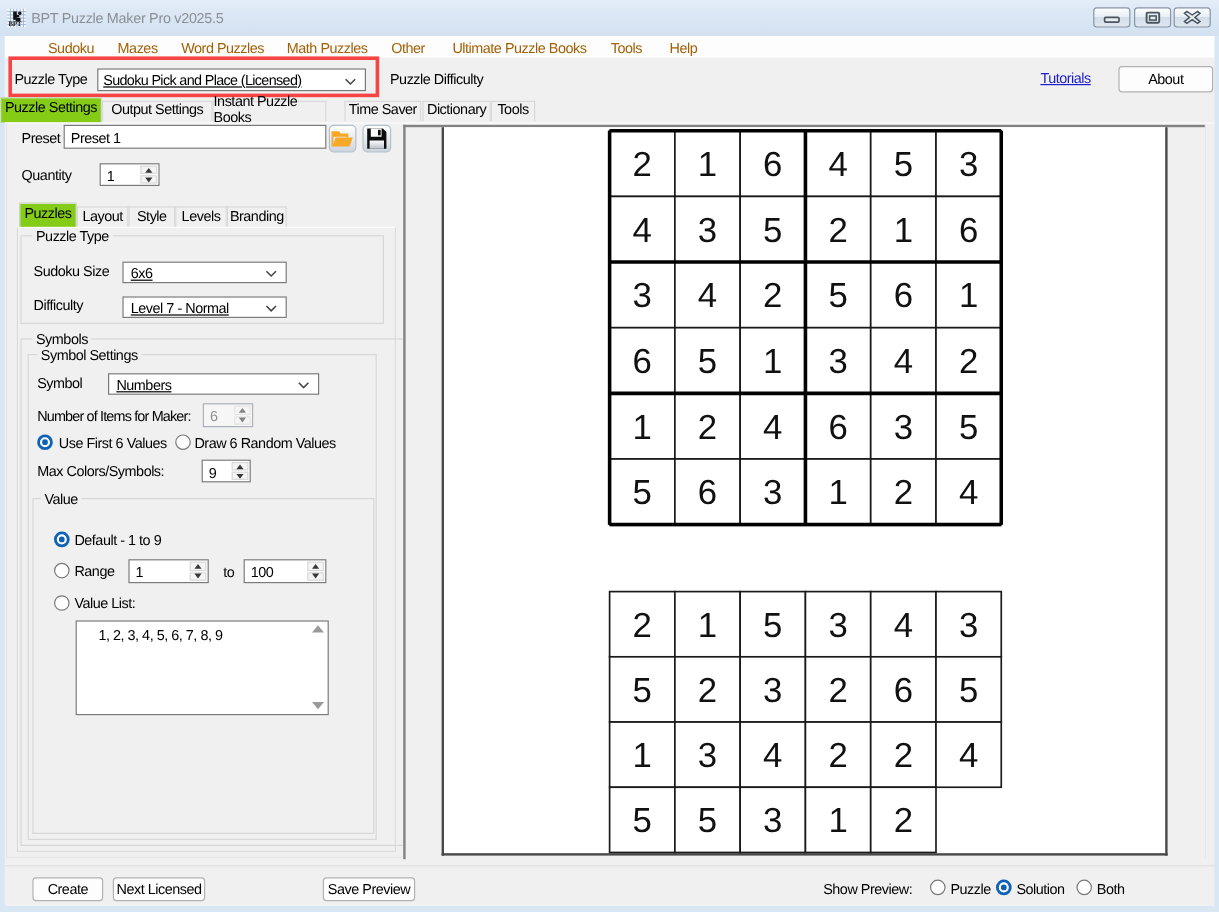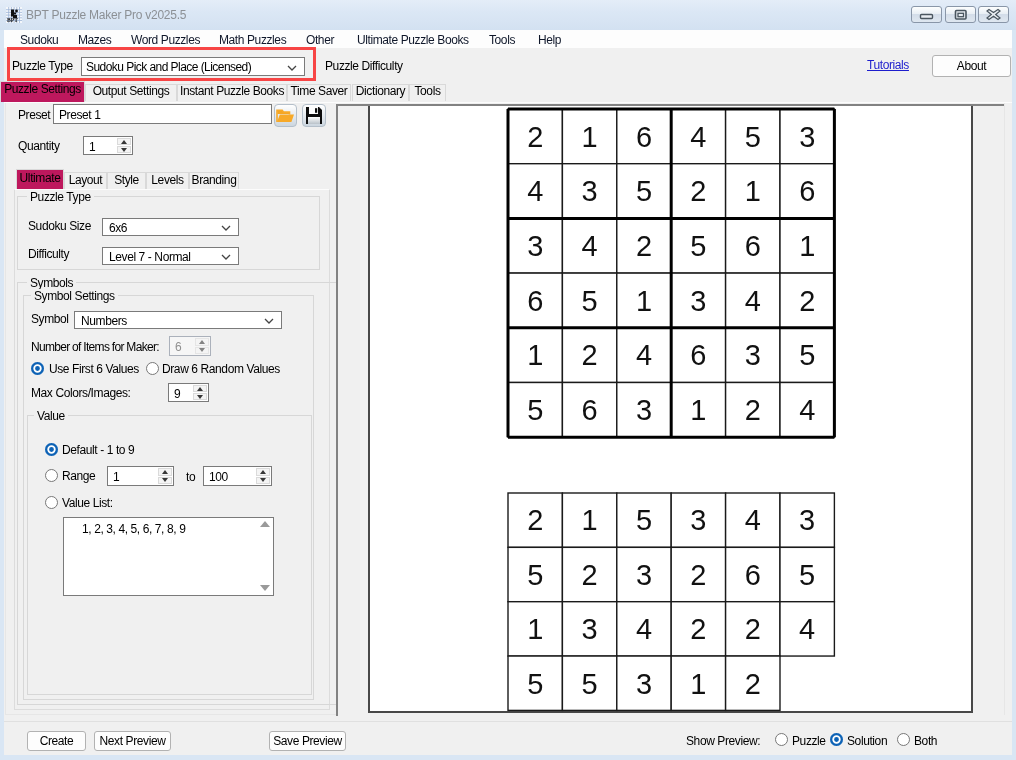--- a/index.html
+++ b/index.html
@@ -10,32 +10,32 @@
 
 #titlebar { left:0; top:0; width:1016px; height:30px;
   background:linear-gradient(180deg,#e4edf8 0%,#dbe7f5 40%,#d3e1f1 100%); }
 #title-text { left:26px; top:8px; font-size:12px; color:#8c9095; letter-spacing:-0.25px; }
 .winbtn { top:6px; width:31px; height:17px; border:1px solid #8996a8; border-radius:3px;
   background:linear-gradient(180deg,#fdfefe 0%,#e9eff5 45%,#d3dde9 50%,#dfe7f0 100%); }
 
 .frame { background:#d9e6f4; }
 
 #menubar { left:4px; top:30px; width:1008px; height:18px; background:#fdfdfd; }
-.menuitem { top:3px; font-size:12px; letter-spacing:-0.4px; color:#0f172a; }
+.menuitem { top:3px; font-size:12px; letter-spacing:-0.4px; color:#a16207;margin-left:20px; }
 
 #redbox { left:7px; top:47px; width:309px; height:34px; border:3px solid #f74545; }
 .combo { background:#fff; border:1px solid #7a7a7a; }
-.combo .txt { position:absolute; left:6px; top:2px; font-size:12px; letter-spacing:-0.4px; }
+.combo .txt { position:absolute; left:6px; top:2px; font-size:12px; letter-spacing:-0.4px;text-decoration:underline; }
 .chev { position:absolute; width:10px; height:6px; }
 .btn { background:#fdfdfd; border:1px solid #b2b2b2; border-radius:3px; font-size:12px;
   letter-spacing:-0.4px; color:#000; display:flex; align-items:center; justify-content:center; }
 
 .tab { top:84px; height:17px; background:#f0f0f0; border:1px solid #d9d9d9; border-bottom:none;
   font-size:12px; letter-spacing:-0.4px; display:flex; align-items:center; justify-content:center; padding-bottom:5px; }
-.tab.sel { top:81px; height:21px; background:#be185d; padding-bottom:7px; }
+.tab.sel { top:81px; height:21px; background:#84cc16; padding-bottom:7px; }
 
 .group { border:1px solid #d7d7d7; }
 .gtitle { position:absolute; top:-7px; background:#f0f0f0; padding:0 3px; font-size:12px; letter-spacing:-0.4px; }
 
 .input { background:#fff; border:1px solid #7a7a7a; font-size:12px; letter-spacing:-0.4px; }
 
 .radio { width:13px; height:13px; border-radius:50%; border:1px solid #787878; background:#fff; }
 .radio.sel { border:none; background:#0d62b5;
   box-shadow:inset 0 0 0 2.3px #0d62b5, inset 0 0 0 4.1px #fff; }
 
@@ -96,21 +96,21 @@
       <path d="M1 1 L5 5 L9 1" fill="none" stroke="#444" stroke-width="1.3"></path>
     </svg>
 </div>
 <div id="redbox" class="abs"></div>
 <div class="abs lbl" style="left:325px;top:59px">Puzzle Difficulty</div>
 <div class="abs" style="left:867px;top:58px;font-size:12px;letter-spacing:-0.4px;color:#1d1dcd;text-decoration:underline">Tutorials</div>
 <div class="abs btn" style="left:932px;top:55px;width:79px;height:22px">About</div>
 
 <div class="abs tab sel" style="left:0;width:85px">Puzzle Settings</div>
 <div class="abs tab" style="left:85px;width:92px">Output Settings</div>
-<div class="abs tab" style="left:177px;width:110px">Instant Puzzle Books</div>
+<div class="abs tab" style="left:177px;width:95px">Instant Puzzle Books</div>
 <div class="abs tab" style="left:287px;width:64px">Time Saver</div>
 <div class="abs tab" style="left:352px;width:57px">Dictionary</div>
 <div class="abs tab" style="left:409px;width:37px">Tools</div>
 <div class="abs" style="left:4px;top:102px;width:1008px;height:1px;background:#fcfcfc"></div>
 <div class="abs" style="left:5px;top:103px;width:1000px;height:612px;border:1px solid #e6e6e6;border-top:none"></div>
 
 <div class="abs lbl" style="left:18px;top:108px">Preset</div>
 <div class="abs input" style="left:53px;top:104px;width:219px;height:20px;padding:3px 0 0 5px">Preset 1</div>
 <div class="abs" style="left:274px;top:104px;width:23px;height:23px;border:1px solid #b4bfca;border-radius:4px;background:linear-gradient(180deg,#fff, #ccd6df)"></div>
 <svg class="abs" style="left:276px;top:107px" width="19" height="17" viewBox="0 0 19 17">
@@ -137,21 +137,21 @@
  <div class="sbtns">
       <div class="sbtn">
         <div class="tri-u"></div>
       </div>
       <div class="sbtn">
         <div class="tri-d"></div>
       </div>
     </div>
 </div>
 
-<div class="abs tab sel" style="top:169px;left:16px;width:48px;height:21px;padding-bottom:4px">Ultimate</div>
+<div class="abs tab sel" style="top:169px;left:16px;width:48px;height:21px;padding-bottom:4px">Puzzles</div>
 <div class="abs tab" style="top:172px;left:64px;width:43px;height:17px;padding-bottom:3px">Layout</div>
 <div class="abs tab" style="top:172px;left:107px;width:39px;height:17px;padding-bottom:3px">Style</div>
 <div class="abs tab" style="top:172px;left:146px;width:43px;height:17px;padding-bottom:3px">Levels</div>
 <div class="abs tab" style="top:172px;left:189px;width:50px;height:17px;padding-bottom:3px">Branding</div>
 <div class="abs" style="left:14px;top:189px;width:316px;height:521px;border:1px solid #dcdcdc;border-top:1px solid #fcfcfc"></div>
 
 <div class="abs group" style="left:17px;top:196px;width:303px;height:74px">
  <div class="gtitle" style="left:9px">Puzzle Type</div>
 </div>
 <div class="abs lbl" style="left:28px;top:219px">Sudoku Size</div>
@@ -169,42 +169,42 @@
     </svg>
 </div>
 
 <div class="abs group" style="left:17px;top:282px;width:327px;height:423px">
  <div class="gtitle" style="left:9px">Symbols</div>
 </div>
 <div class="abs group" style="left:23px;top:295px;width:291px;height:405px">
  <div class="gtitle" style="left:7px">Symbol Settings</div>
 </div>
 <div class="abs lbl" style="left:31px;top:312px">Symbol</div>
-<div class="abs combo" style="left:74px;top:311px;width:208px;height:18px">
+<div class="abs combo" style="left:90px;top:311px;width:176px;height:18px">
   <div class="txt" style="top:2px">Numbers</div>
   <svg class="chev" style="right:7px;top:6px" viewBox="0 0 10 6">
       <path d="M1 1 L5 5 L9 1" fill="none" stroke="#444" stroke-width="1.3"></path>
     </svg>
 </div>
 <div class="abs lbl" style="left:31px;top:340px;letter-spacing:-0.7px">Number of Items for Maker:</div>
 <div class="abs spin" style="left:169px;top:336px;width:42px;height:20px;color:#8f8f8f;border-color:#abb1bb;background:#f6f6f6">6
  <div class="sbtns" style="opacity:0.6">
       <div class="sbtn">
         <div class="tri-u"></div>
       </div>
       <div class="sbtn">
         <div class="tri-d"></div>
       </div>
     </div>
 </div>
 <div class="abs radio sel" style="left:31px;top:362px"></div>
 <div class="abs lbl" style="left:49px;top:362px">Use First 6 Values</div>
 <div class="abs radio" style="left:146px;top:362px"></div>
 <div class="abs lbl" style="left:162px;top:362px">Draw 6 Random Values</div>
-<div class="abs lbl" style="left:31px;top:386px">Max Colors/Images:</div>
+<div class="abs lbl" style="left:31px;top:386px">Max Colors/Symbols:</div>
 <div class="abs spin" style="left:168px;top:383px;width:41px;height:19px">9
  <div class="sbtns">
       <div class="sbtn">
         <div class="tri-u"></div>
       </div>
       <div class="sbtn">
         <div class="tri-d"></div>
       </div>
     </div>
 </div>
@@ -370,21 +370,21 @@
       <text x="299.2" y="146.175" text-anchor="middle" font-family="Liberation Sans" font-size="29" fill="#111">4</text>
       <text x="27.2" y="200.52500000000003" text-anchor="middle" font-family="Liberation Sans" font-size="29" fill="#111">5</text>
       <text x="81.6" y="200.52500000000003" text-anchor="middle" font-family="Liberation Sans" font-size="29" fill="#111">5</text>
       <text x="136" y="200.52500000000003" text-anchor="middle" font-family="Liberation Sans" font-size="29" fill="#111">3</text>
       <text x="190.39999999999998" y="200.52500000000003" text-anchor="middle" font-family="Liberation Sans" font-size="29" fill="#111">1</text>
       <text x="244.79999999999998" y="200.52500000000003" text-anchor="middle" font-family="Liberation Sans" font-size="29" fill="#111">2</text>
     </svg></div>
 
 <div class="abs" style="left:4px;top:721px;width:1008px;height:1px;background:#e0e0e0"></div>
 <div class="abs btn" style="left:27px;top:731px;width:59px;height:20px">Create</div>
-<div class="abs btn" style="left:94px;top:731px;width:77px;height:20px">Next Preview</div>
+<div class="abs btn" style="left:94px;top:731px;width:77px;height:20px">Next Licensed</div>
 <div class="abs btn" style="left:269px;top:731px;width:77px;height:20px">Save Preview</div>
 <div class="abs lbl" style="left:686px;top:734px">Show Preview:</div>
 <div class="abs radio" style="left:775px;top:733px"></div>
 <div class="abs lbl" style="left:792px;top:734px">Puzzle</div>
 <div class="abs radio sel" style="left:830px;top:733px"></div>
 <div class="abs lbl" style="left:847px;top:734px">Solution</div>
 <div class="abs radio" style="left:897px;top:733px"></div>
 <div class="abs lbl" style="left:914px;top:734px">Both</div>
 
 </body></html>

